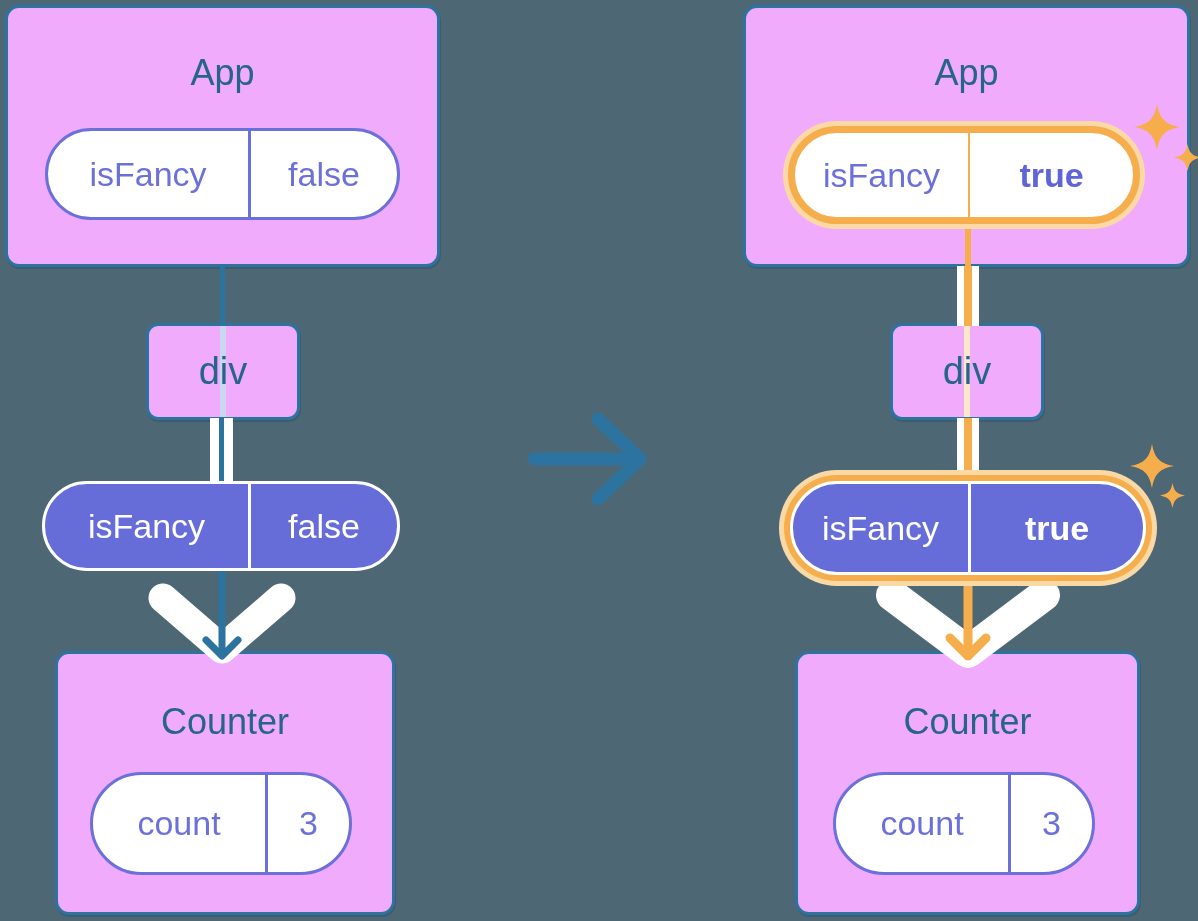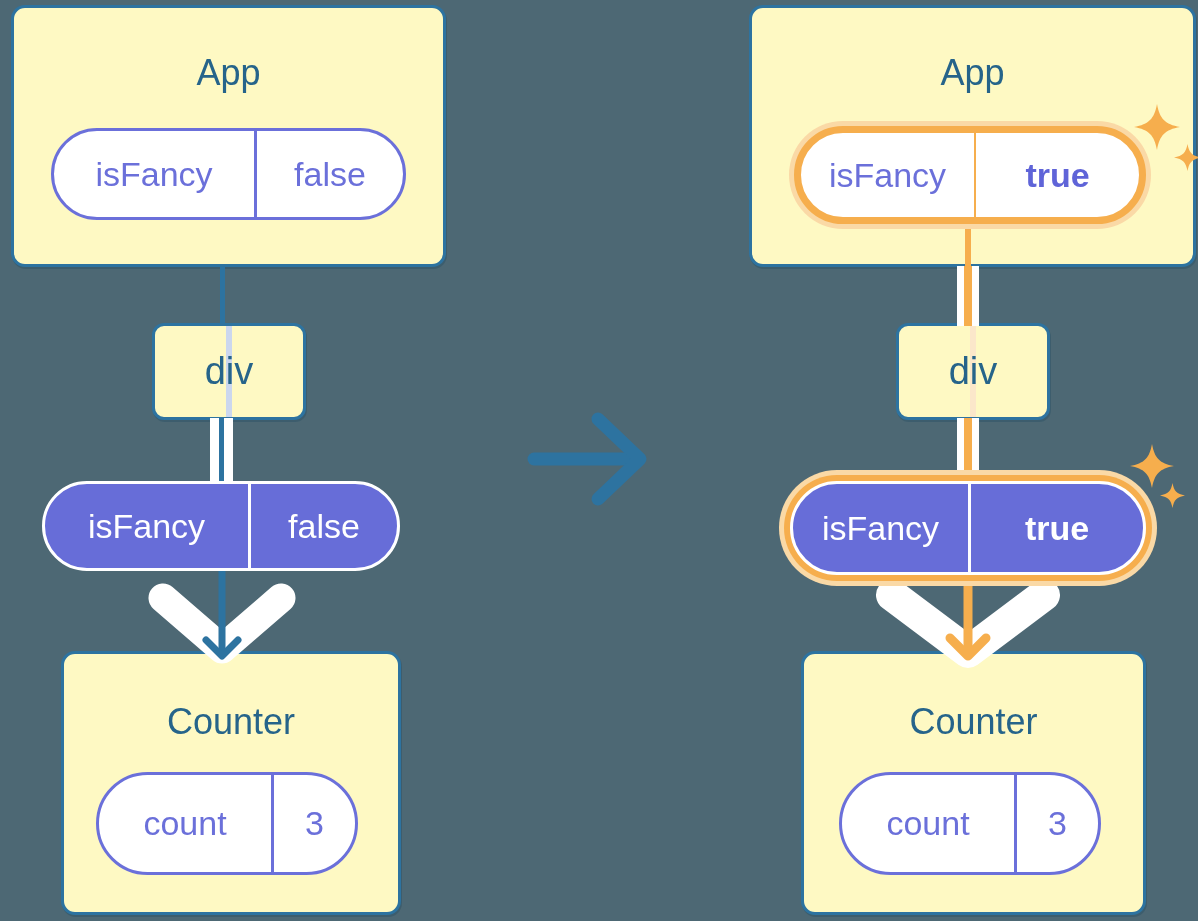--- a/index.html
+++ b/index.html
@@ -6,26 +6,25 @@
   body{font-family:"Liberation Sans", sans-serif;}
   #canvas{
     position:relative;
     width:1198px;
     height:921px;
     background:#4D6874;
     overflow:hidden;
   }
   .box{
     position:absolute;
-    background:#fef9c3;
+    background:#f0abfc;
     border:3px solid #2D73A0;
     border-radius:14px;
     box-sizing:border-box;
     box-shadow:1px 2px 0 rgba(31,74,97,.35);
-    margin-left:6px;
   }
   .box-title{
     text-align:center;
     color:#26648A;
     font-size:36px;
     line-height:36px;
   }
   .pill{
     position:absolute;
     display:flex;

